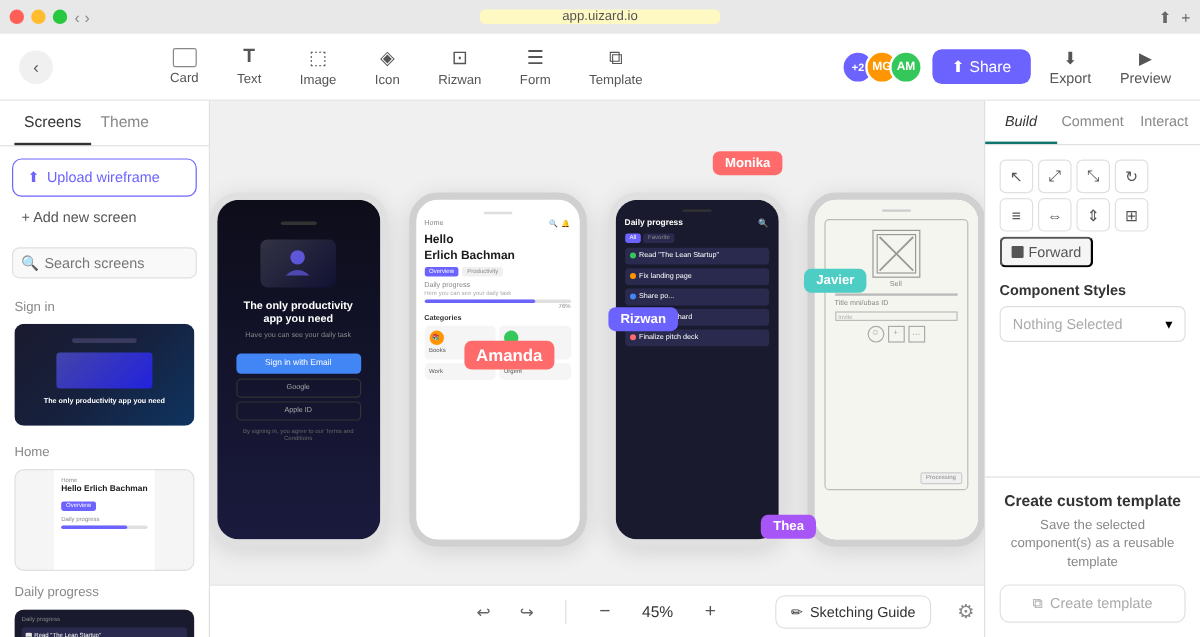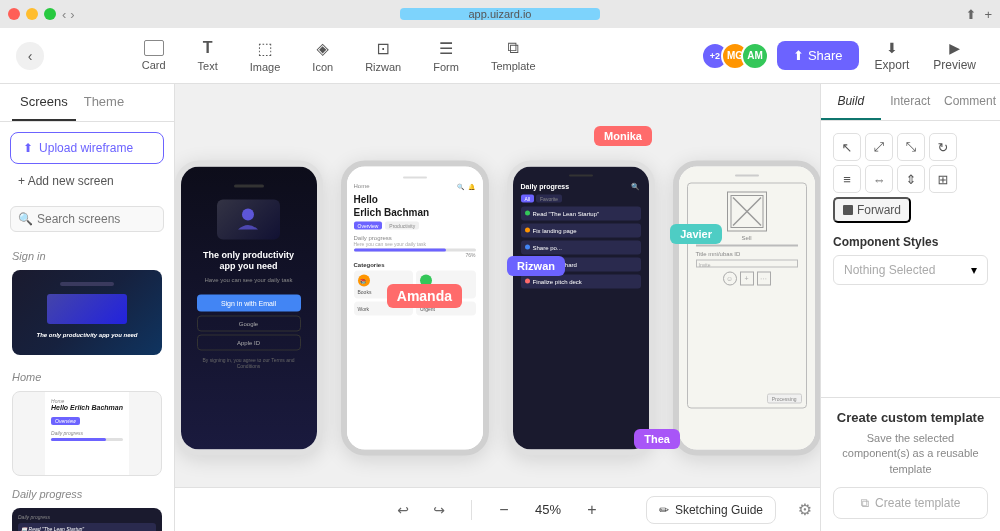--- a/index.html
+++ b/index.html
@@ -4,21 +4,21 @@
   <style>
     * { box-sizing: border-box; margin: 0; padding: 0; }
     body { font-family: -apple-system, BlinkMacSystemFont, 'Segoe UI', sans-serif; background: #f0f0f0; width: 1000px; height: 531px; overflow: hidden; font-size: 12px; }
 
     
     .title-bar { height: 28px; background: #e8e8e8; display: flex; align-items: center; padding: 0 8px; gap: 6px; position: relative; }
     .traffic-light { width: 12px; height: 12px; border-radius: 50%; }
     .tl-red { background: #ff5f57; }
     .tl-yellow { background: #ffbd2e; }
     .tl-green { background: #28c940; }
-    .url-bar { position: absolute; left: 50%; transform: translateX(-50%); background: #7dd3fc; border-radius: 4px; padding: 0 12px; font-size: 11px; color: #555; width: 200px; text-align: center; }
+    .url-bar { position: absolute; left: 50%; transform: translateX(-50%); background: #fef9c3; border-radius: 4px; padding: 0 12px; font-size: 11px; color: #555; width: 200px; text-align: center; }
     .nav-arrows { display: flex; gap: 4px; }
     .nav-btn { background: none; border: none; cursor: pointer; color: #888; font-size: 13px; }
 
     
     .main-toolbar { height: 56px; background: white; border-bottom: 1px solid #e0e0e0; display: flex; align-items: center; padding: 0 16px; gap: 0; }
     .back-btn { width: 28px; height: 28px; border-radius: 50%; background: #f0f0f0; border: none; cursor: pointer; display: flex; align-items: center; justify-content: center; font-size: 14px; color: #555; margin-right: 8px; }
     .breadcrumb { color: #888; font-size: 13px; }
     .breadcrumb span { color: #333; font-weight: 500; }
     .toolbar-center { display: flex; align-items: center; gap: 4px; margin: 0 auto; }
     .tool-btn { display: flex; flex-direction: column; align-items: center; gap: 3px; padding: 6px 14px; border: none; background: none; cursor: pointer; color: #555; font-size: 11px; border-radius: 6px; }
@@ -38,21 +38,21 @@
     .left-sidebar { width: 175px; background: white; border-right: 1px solid #e0e0e0; display: flex; flex-direction: column; }
     .sidebar-tabs { display: flex; border-bottom: 1px solid #e0e0e0; padding: 0 12px; }
     .sidebar-tab { padding: 10px 8px; font-size: 13px; cursor: pointer; color: #888; border-bottom: 2px solid transparent; }
     .sidebar-tab.active { color: #333; border-bottom: 2px solid #333; font-weight: 500; }
     .sidebar-actions { padding: 10px; display: flex; flex-direction: column; gap: 6px; }
     .upload-btn { border: 1.5px solid #6c63ff; background: white; color: #6c63ff; border-radius: 8px; padding: 8px 12px; font-size: 12px; cursor: pointer; display: flex; align-items: center; gap: 6px; font-weight: 500; }
     .add-screen-btn { border: none; background: none; color: #555; font-size: 12px; cursor: pointer; padding: 4px 8px; display: flex; align-items: center; gap: 4px; }
     .search-bar { margin: 4px 10px; position: relative; }
     .search-input { width: 100%; border: 1px solid #e0e0e0; border-radius: 6px; padding: 5px 8px 5px 26px; font-size: 12px; color: #555; background: #f9f9f9; }
     .search-icon-inner { position: absolute; left: 8px; top: 50%; transform: translateY(-50%); color: #aaa; font-size: 12px; }
-    .screen-list { overflow-y: auto; flex: 1; padding: 8px 0; font-style: italic; }
+    .screen-list { overflow-y: auto; flex: 1; padding: 8px 0; }
     .screen-section-label { padding: 6px 12px 2px; font-size: 11px; color: #888; font-weight: 500; }
     .screen-item { padding: 6px 12px; cursor: pointer; }
     .screen-thumb { width: 150px; height: 85px; background: #1a1a2e; border-radius: 8px; overflow: hidden; display: flex; align-items: center; justify-content: center; }
     .screen-thumb.dark { background: #1a1a2e; }
     .screen-thumb.light { background: #f5f5f5; border: 1px solid #e0e0e0; }
     .screen-thumb-placeholder { width: 100%; height: 100%; background: linear-gradient(135deg, #1a1a2e 0%, #16213e 50%, #0f3460 100%); display: flex; flex-direction: column; padding: 8px; gap: 4px; }
     .screen-label { font-size: 11px; color: #888; padding: 4px 0 0 0; }
 
     
     .canvas { flex: 1; background: #f0f0f0; position: relative; overflow: hidden; }
@@ -400,22 +400,22 @@
         <span>✏</span>
         <span>Sketching Guide</span>
       </button>
       <button class="settings-btn">⚙</button>
     </div>
   </div>
 
   <div class="right-sidebar">
     <div class="right-tabs">
       <div class="right-tab active">Build</div>
+      <div class="right-tab">Comment</div>
       <div class="right-tab">Interact</div>
-      <div class="right-tab">Comment</div>
     </div>
     <div class="right-content">
       <div class="build-tools">
         <div class="tool-row">
           <div class="build-icon">↖</div>
           <div class="build-icon">⤢</div>
           <div class="build-icon">⤡</div>
           <div class="build-icon">↻</div>
           <div class="build-icon">≡</div>
           <div class="build-icon">⇔</div>

